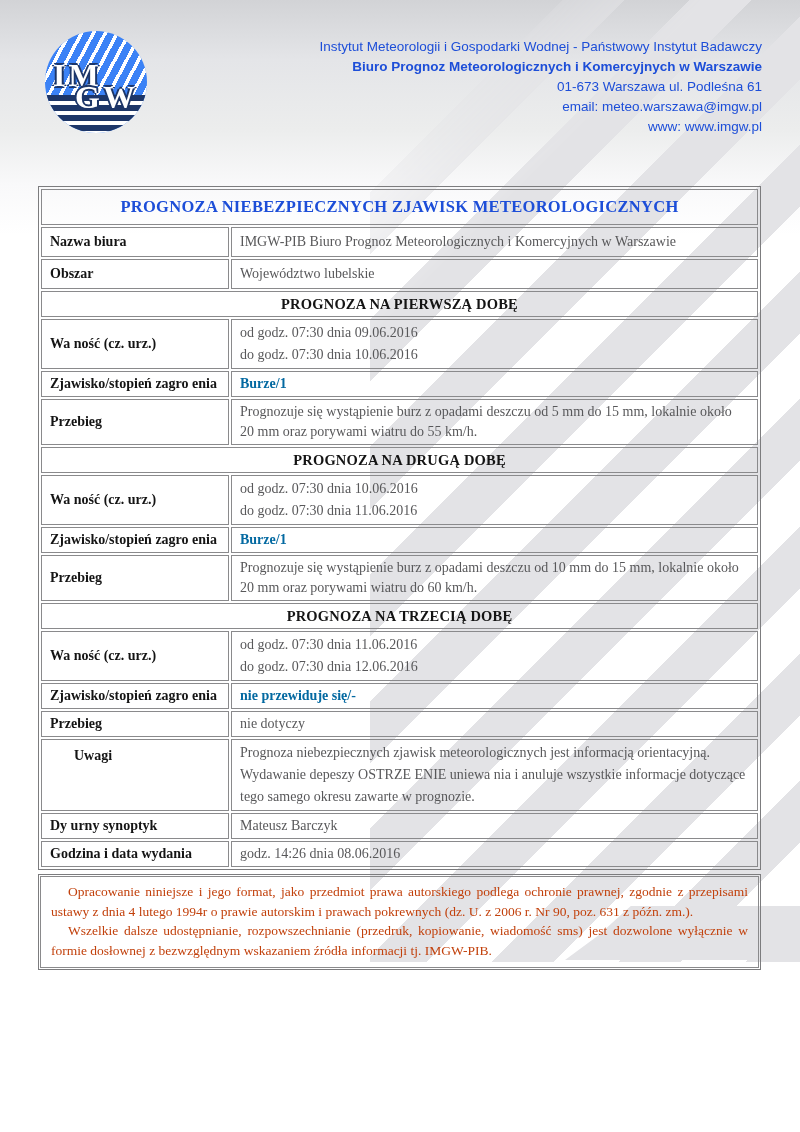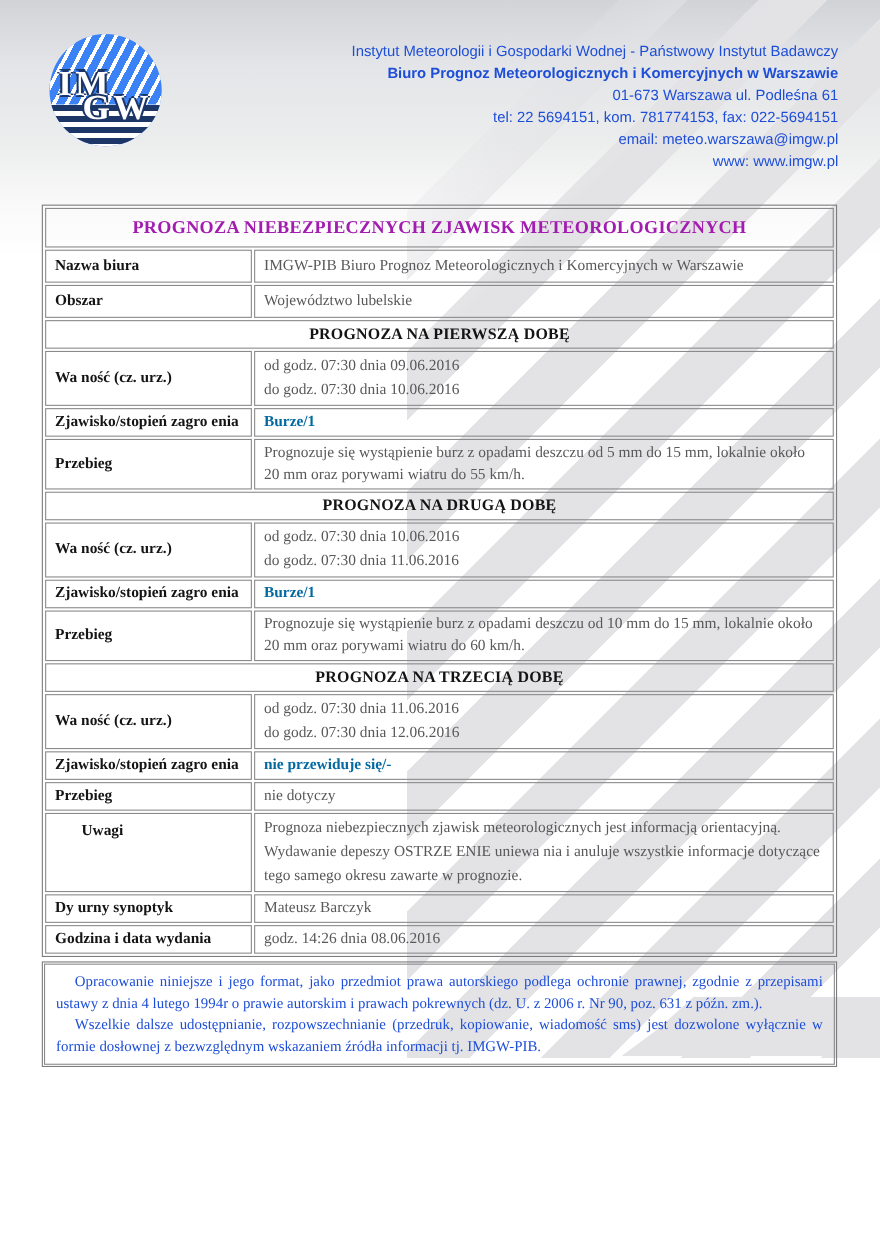--- a/index.html
+++ b/index.html
@@ -54,31 +54,31 @@
   }
   .trow{display:grid;grid-template-columns:188px 1fr;gap:2px;}
   .trow.full{grid-template-columns:1fr;}
   .cell{
     border:1px solid #8a8a8c;background:transparent;box-sizing:border-box;
     padding:2px 8px;display:flex;flex-direction:column;justify-content:center;
     font-size:14px;color:#58585a;line-height:20px;
   }
   .cell.label{font-weight:bold;color:#141414;}
   .cell.center{align-items:center;text-align:center;}
-  .title-cell{min-height:36px;color:#a21caf;font-weight:bold;font-size:16.5px;letter-spacing:.3px;}
+  .title-cell{min-height:36px;color:#1d4ed8;font-weight:bold;font-size:16.5px;letter-spacing:.3px;}
   .h30{min-height:30px;} .h26{min-height:26px;} .h46{min-height:46px;}
   .h44{min-height:44px;} .h68{min-height:68px;}
   .sec-head{font-weight:bold;color:#141414;font-size:14.5px;letter-spacing:.2px;}
   .strong-val{font-weight:bold;color:#0369a1;}
   .vline{line-height:22px;}
   
   .footer-box{margin-top:4px;border:1px solid #7c7c7e;padding:1px;}
   .footer-inner{
     border:1px solid #8a8a8c;padding:5px 10px 7px 10px;
-    font-size:13.5px;line-height:19.5px;color:#1d4ed8;text-align:justify;
+    font-size:13.5px;line-height:19.5px;color:#c2410c;text-align:justify;
   }
   .footer-inner p{margin:0;text-indent:17px;}
 </style>
 </head>
 <body>
 
 <div class="page">
 
   <div class="watermark"></div>
   <div class="chevron"></div>
@@ -87,21 +87,20 @@
     <div class="diag"></div>
     <div class="horiz"></div>
     <span class="im">IM</span>
     <span class="gw">GW</span>
   </div>
 
   <div class="org-block">
     <div>Instytut Meteorologii i Gospodarki Wodnej - Państwowy Instytut Badawczy</div>
     <div class="bold">Biuro Prognoz Meteorologicznych i Komercyjnych w Warszawie</div>
     <div>01-673 Warszawa ul. Podleśna 61</div>
-    <div>tel: 22 5694151, kom. 781774153, fax: 022-5694151</div>
     <div>email: meteo.warszawa@imgw.pl</div>
     <div>www: www.imgw.pl</div>
   </div>
 
   <div class="doc">
     <div class="doc-table">
 
       <div class="trow full">
         <div class="cell center title-cell">PROGNOZA NIEBEZPIECZNYCH ZJAWISK METEOROLOGICZNYCH</div>
       </div>

